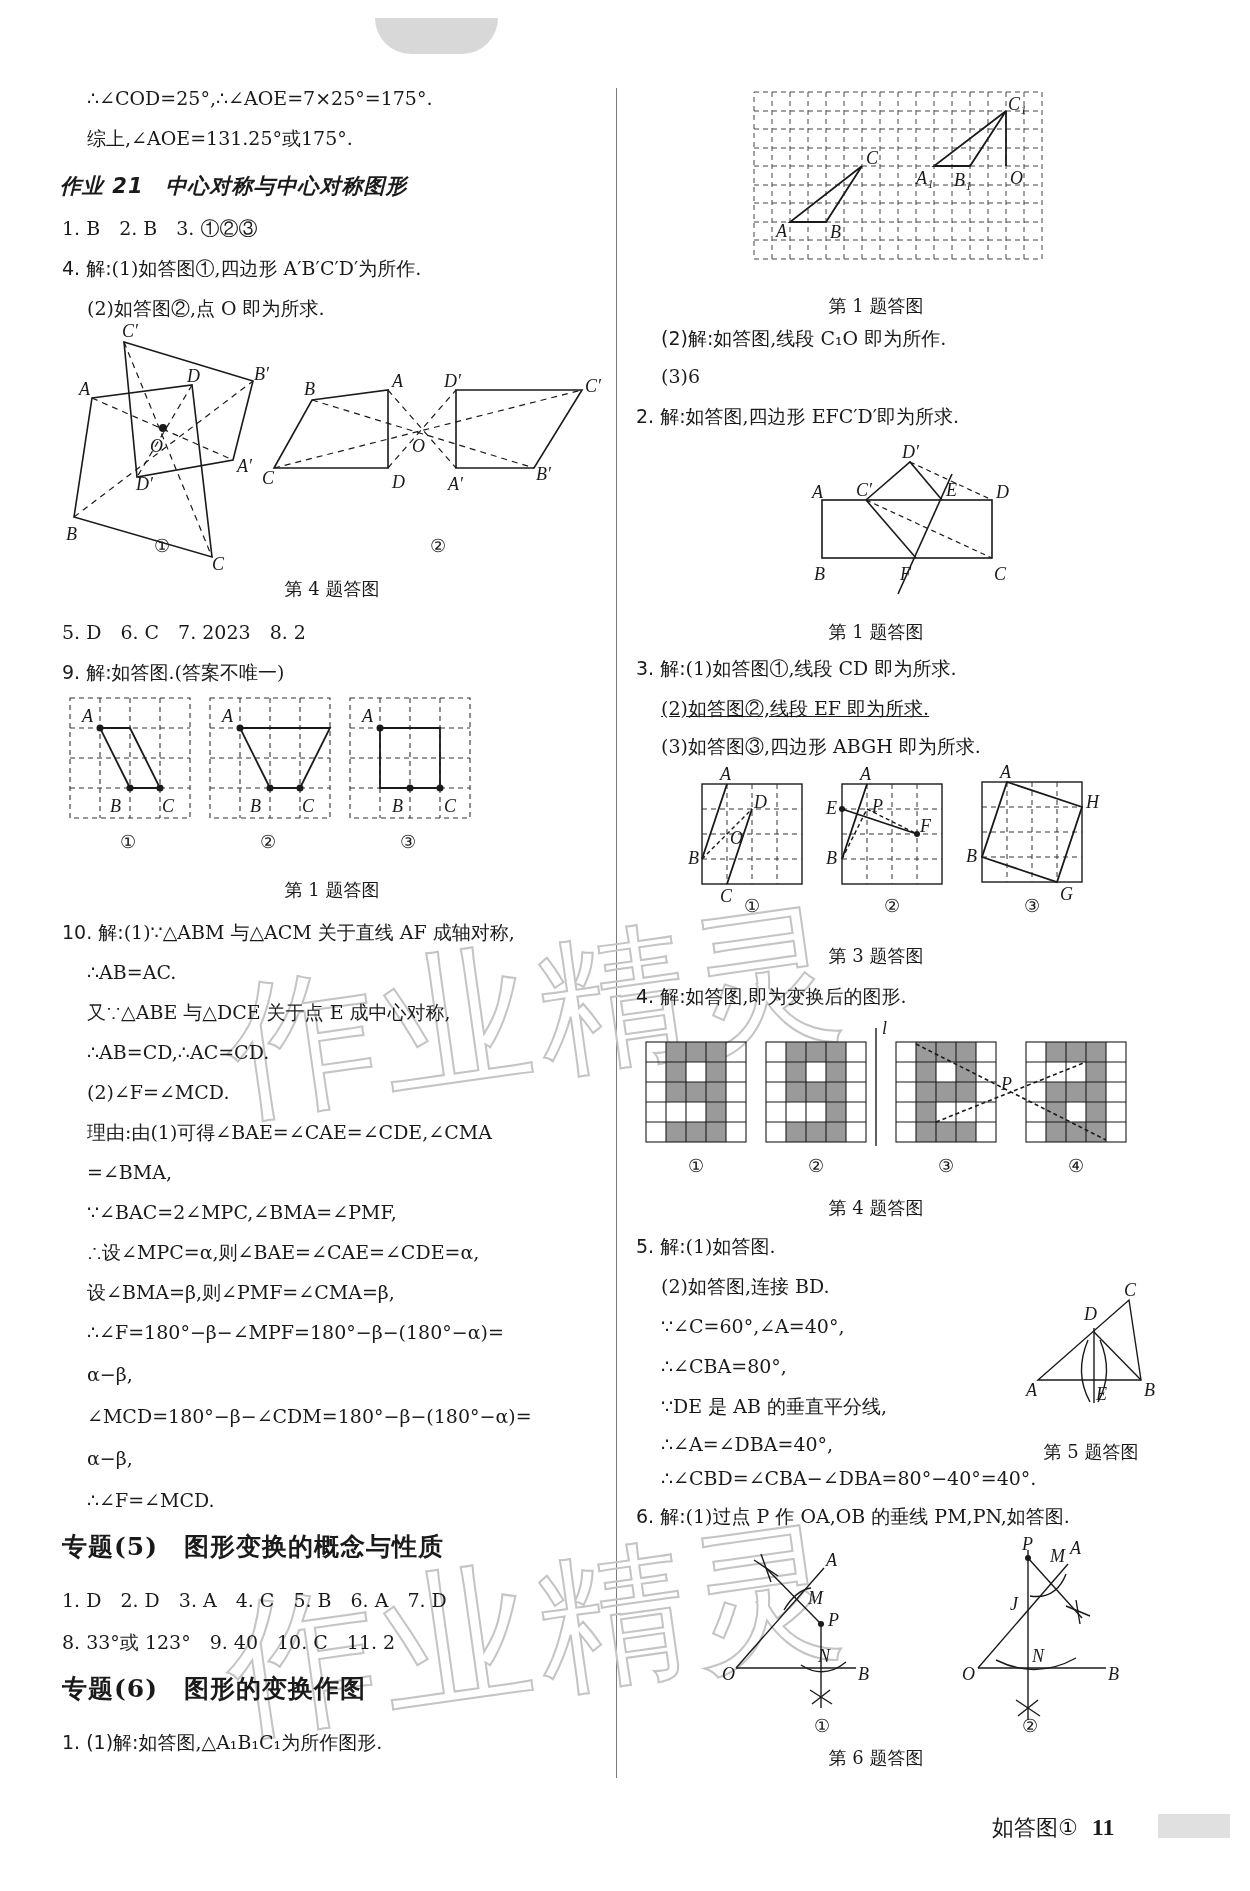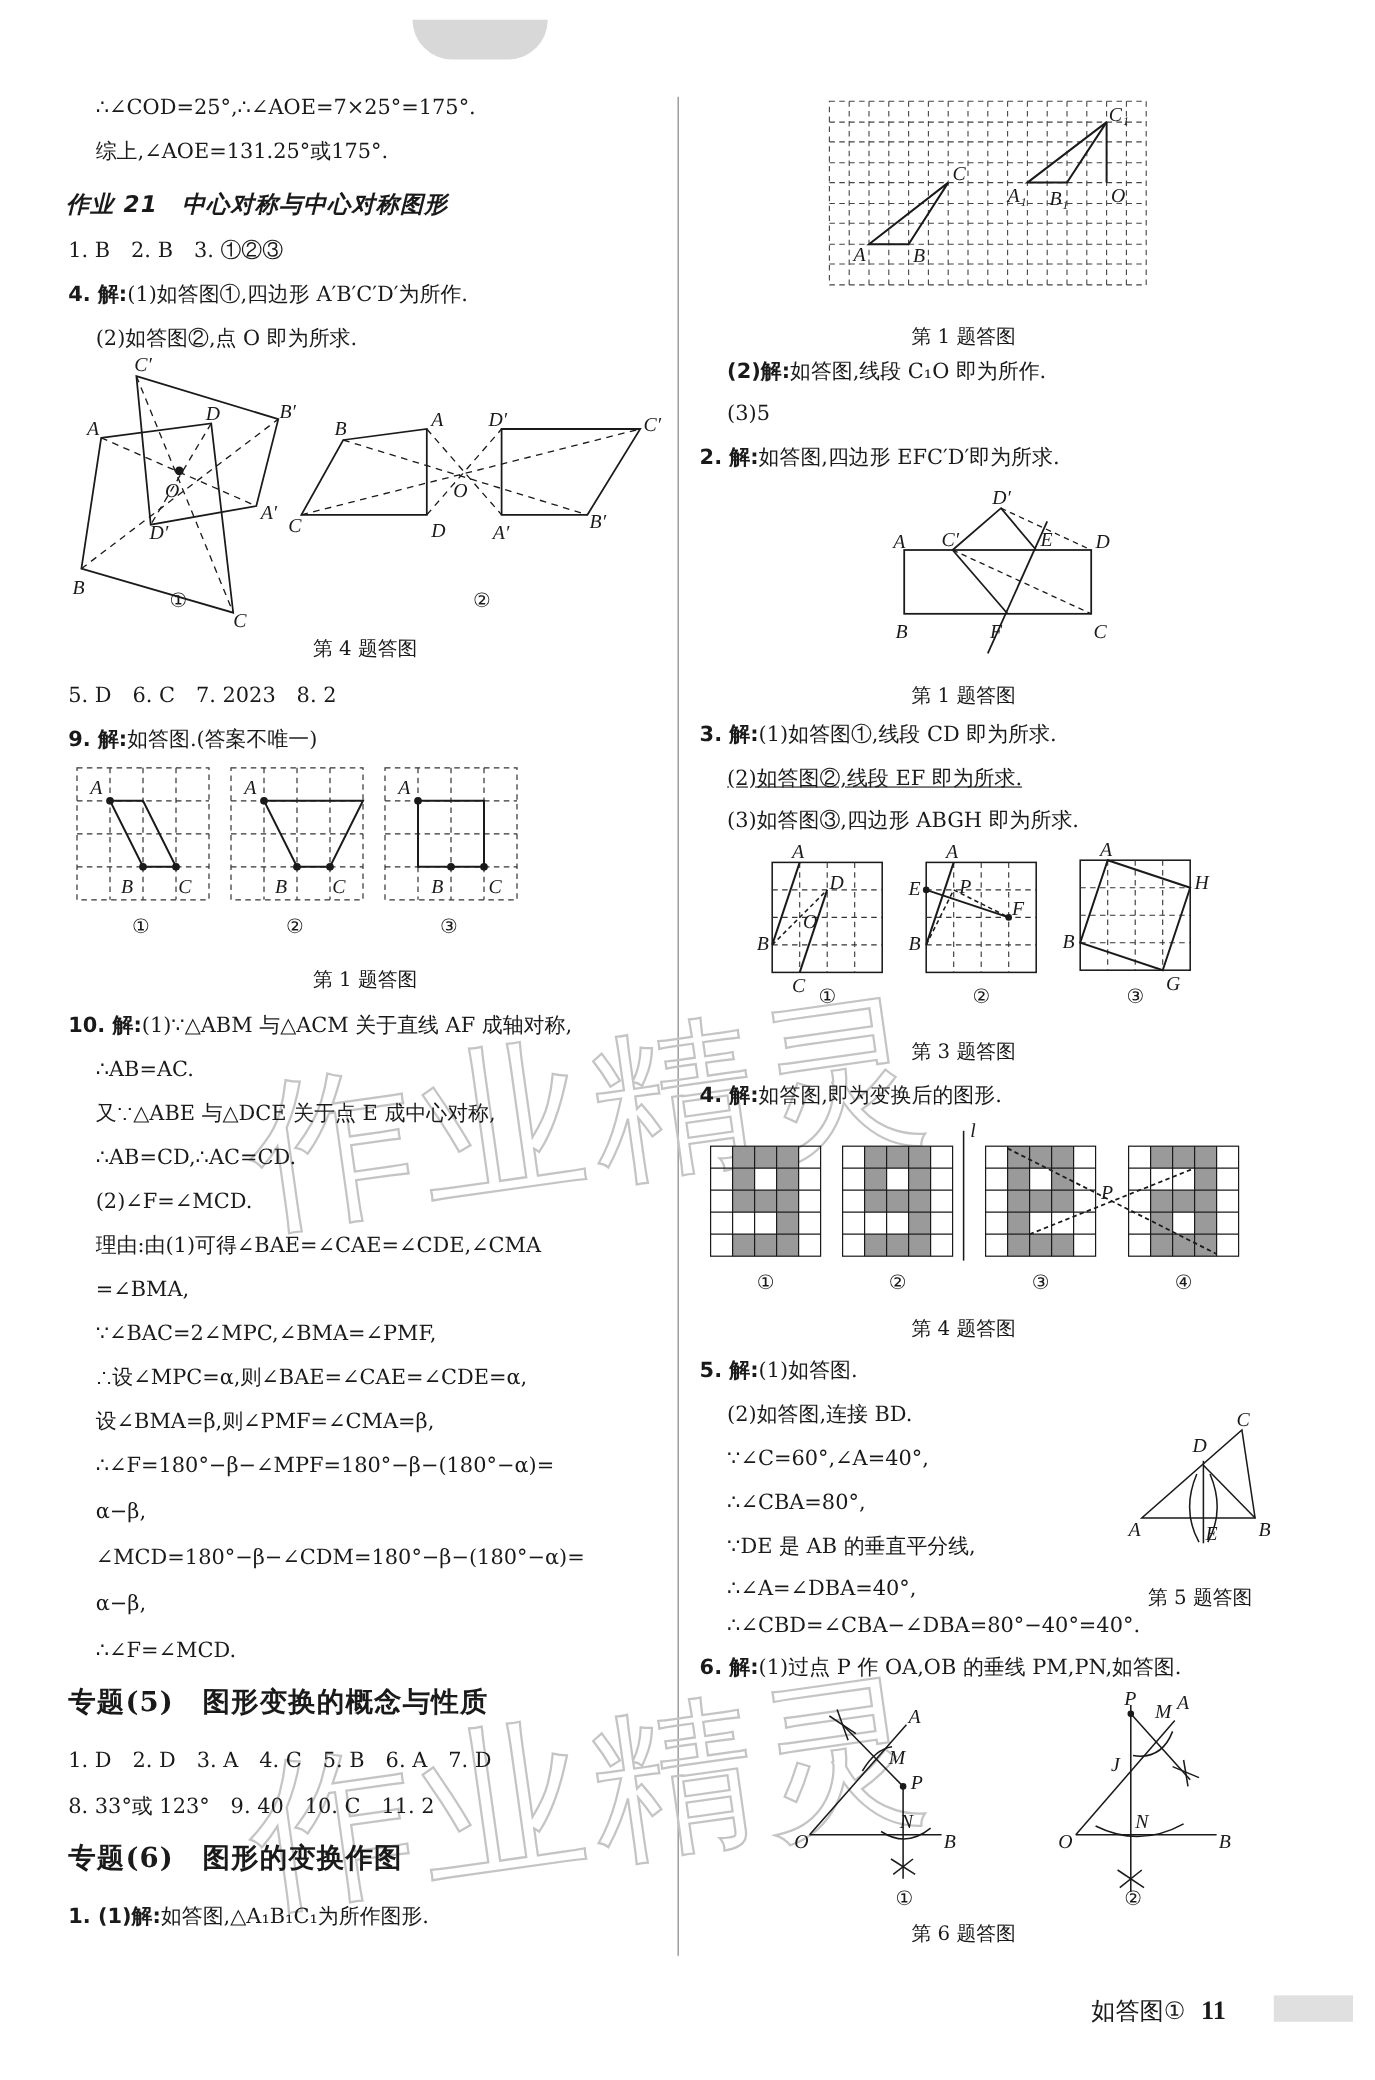--- a/index.html
+++ b/index.html
@@ -7,21 +7,21 @@
        font-family:"DejaVu Serif","Liberation Serif",serif;color:#1a1a1a;}
   .page{position:absolute;left:0;top:0;width:1250px;height:1891px;}
   .deco-top{position:absolute;left:375px;top:18px;width:123px;height:36px;
             background:#d8d8d8;border-radius:0 0 62px 62px;}
   .col-divider{position:absolute;left:616px;top:88px;width:0;height:1690px;
                border-left:1.5px solid #7a7a7a;}
   .col{position:absolute;top:0;}
   .col-left{left:62px;width:540px;}
   .col-right{left:636px;width:560px;}
   .line{position:absolute;font-size:19px;line-height:24px;white-space:nowrap;}
-  .line .b{font-weight:bold;font-family:"DejaVu Sans","Liberation Sans",sans-serif;}
+  .line .b{font-weight:normal;font-family:"DejaVu Sans","Liberation Sans",sans-serif;}
   .indent{padding-left:25px;}
   .hw-title{position:absolute;font-size:21px;font-weight:bold;font-style:italic;
             font-family:"DejaVu Sans","Liberation Sans",sans-serif;letter-spacing:1px;}
   .topic-title{position:absolute;font-size:25px;font-weight:bold;
                font-family:"DejaVu Serif","Liberation Serif",serif;letter-spacing:1px;}
   .caption{position:absolute;font-size:18px;text-align:center;}
   svg{position:absolute;overflow:visible;}
   svg text{font-family:"Liberation Serif","DejaVu Serif",serif;font-style:italic;font-size:18px;fill:#1a1a1a;}
   svg .num{font-style:normal;font-size:18px;}
   .footer{position:absolute;left:992px;top:1813px;font-size:22px;
@@ -220,21 +220,21 @@
         <text x="112" y="72">C</text>
       <text x="162" y="92">A₁</text>
         <text x="200" y="94">B₁</text>
         <text x="254" y="18">C₁</text>
         <text x="256" y="92">O</text>
     </svg>
     <div class="caption" style="top:294px;left:0;width:480px;">第 1 题答图</div>
     <div class="line indent" style="top:326px;">
       <span class="b">(2)解:</span><span>如答图,线段 C₁O 即为所作.</span>
     </div>
-    <div class="line indent" style="top:364px;">(3)5</div>
+    <div class="line indent" style="top:364px;">(3)6</div>
     <div class="line" style="top:404px;">
       <span class="b">2. 解:</span><span>如答图,四边形 EFC′D′即为所求.</span>
     </div>
 
     <svg style="left:180px;top:440px;" width="210" height="160" viewBox="0 0 210 160">
       <g stroke="#1a1a1a" stroke-width="1.6" fill="none">
         <rect x="6" y="60" width="170" height="58"></rect>
         <polyline points="50,60 94,22 126,60"></polyline>
         <line x1="50" y1="60" x2="100" y2="118"></line>
         <line x1="136" y1="34" x2="82" y2="154"></line>

